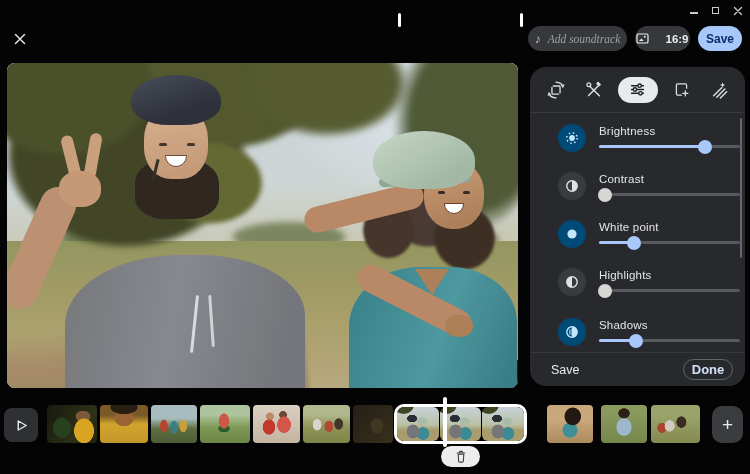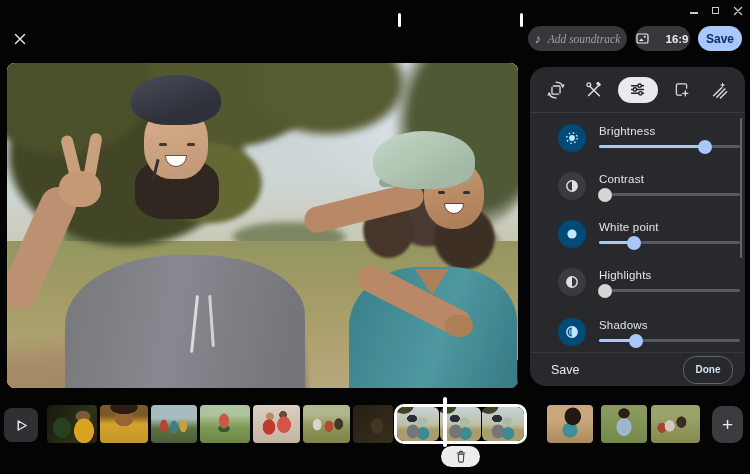--- a/index.html
+++ b/index.html
@@ -108,21 +108,21 @@
   .slab { position:absolute; left:41px; top:1px; font-size:11.5px; color:#e3e5e8; letter-spacing:.2px; }
   .trackwrap { position:absolute; left:41px; top:21px; width:141px; height:3px; cursor:pointer; }
   .track { position:absolute; inset:0; background:#56595d; border-radius:2px; }
   .fill { height:100%; background:#a8c7fa; border-radius:2px; }
   .sthumb { position:absolute; top:-5.5px; margin-left:-7px; width:14px; height:14px; border-radius:50%; }
   .srow.on .sthumb { background:#a8c7fa; }
   .srow.off .sthumb { background:#d8d6d2; }
 
   .pfoot { position:absolute; left:0; right:0; top:285px; height:34px; border-top:1px solid #37383b; display:flex; align-items:center; }
   .reset { margin-left:21px; color:#e8eaed; font-size:12.5px; cursor:pointer; }
-  .done { position:absolute; right:12px; width:50px; height:28px; border:1px solid #61656a; border-radius:13px; color:#d3e1f8; font-size:10px; font-weight:600; display:flex; align-items:center; justify-content:center; cursor:pointer; }
+  .done { position:absolute; right:12px; width:50px; height:21px; border:1px solid #61656a; border-radius:13px; color:#d3e1f8; font-size:13px; font-weight:600; display:flex; align-items:center; justify-content:center; cursor:pointer; }
   .pscroll { position:absolute; right:3px; top:51px; width:2px; height:140px; background:#64676b; border-radius:1px; }
 
   
   .play { position:absolute; left:4px; top:408px; width:34px; height:34px; background:#2f3033; border-radius:8px; display:flex; align-items:center; justify-content:center; cursor:pointer; }
   .thumb { position:absolute; top:405px; height:38px; border-radius:4px; cursor:pointer; }
   .t1 { left:47px; width:50px; background:radial-gradient(ellipse 16px 20px at 74% 68%, #d9a422 60%, transparent 64%),radial-gradient(ellipse 12px 9px at 72% 30%, #7a5a38 60%, transparent 64%),radial-gradient(ellipse 14px 16px at 30% 60%, #27411f 60%, transparent 66%),linear-gradient(120deg,#17190f,#2e3317 70%,#23200f); }
   .t2 { left:100px; width:48px; background:radial-gradient(ellipse 22px 11px at 50% 6%, #2a1d12 60%, transparent 64%),radial-gradient(ellipse 16px 14px at 50% 34%, #9a6336 58%, transparent 62%),linear-gradient(180deg,#7a5a26 0 28%,#d3a42c 50%,#c2962a 100%); }
   .t3 { left:151px; width:46px; background:radial-gradient(ellipse 6px 10px at 28% 55%, #b8452f 60%, transparent 66%),radial-gradient(ellipse 6px 10px at 50% 58%, #3f7d84 60%, transparent 66%),radial-gradient(ellipse 6px 10px at 70% 55%, #c9a13a 60%, transparent 66%),linear-gradient(180deg,#a7bcbe 0 35%,#5d7042 62%,#4d5c36); }
   .t4 { left:200px; width:50px; background:radial-gradient(ellipse 8px 12px at 48% 42%, #cd5848 60%, transparent 66%),radial-gradient(ellipse 9px 6px at 48% 62%, #2f5c2d 60%, transparent 66%),linear-gradient(180deg,#aec49e 0 26%,#7e9a55 58%,#6c8547); }
   .t5 { left:253px; width:47px; background:radial-gradient(ellipse 10px 12px at 34% 58%, #c0392b 60%, transparent 66%),radial-gradient(ellipse 11px 13px at 66% 52%, #d4564a 60%, transparent 66%),radial-gradient(ellipse 6px 6px at 36% 30%, #bb8a63 60%, transparent 70%),radial-gradient(ellipse 6px 6px at 64% 26%, #6b4a33 60%, transparent 70%),linear-gradient(180deg,#d9cfc2,#c4b4a1); }

